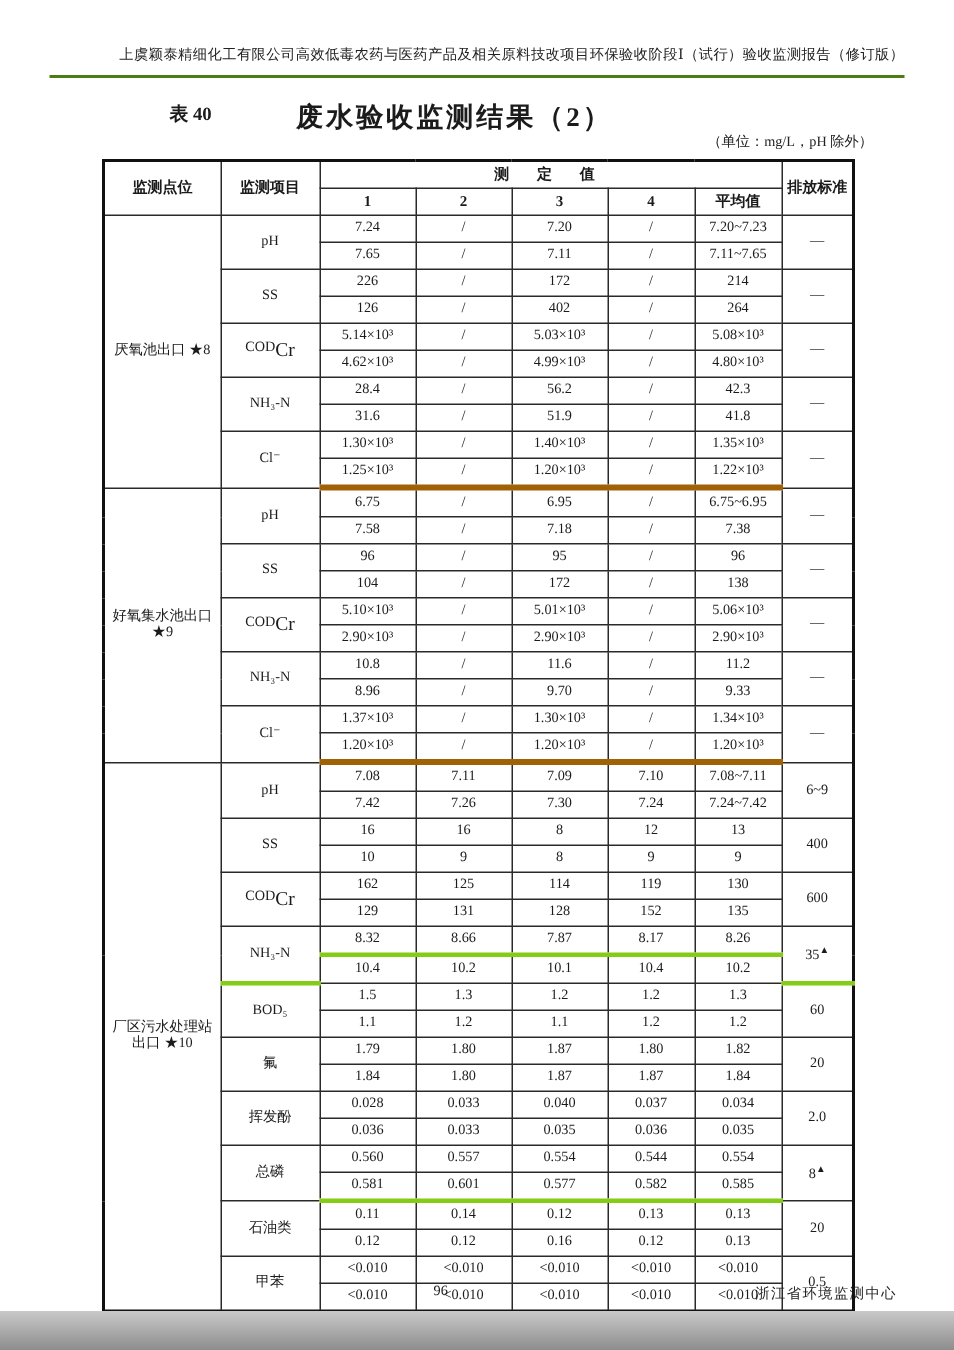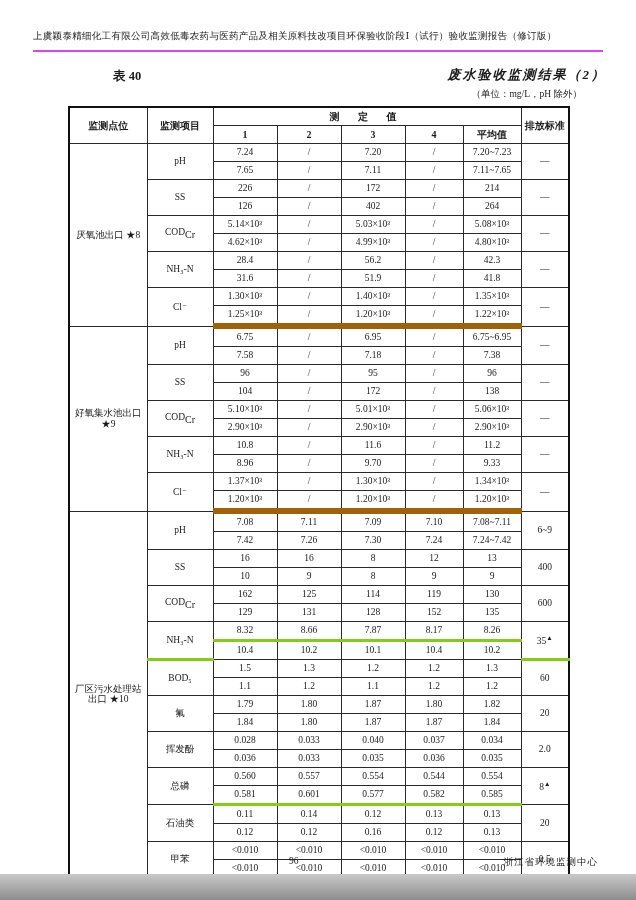--- a/index.html
+++ b/index.html
@@ -7,51 +7,51 @@
     width:636px;height:900px;
     background:#ffffff;
     font-family:"Liberation Serif","DejaVu Serif",serif;
     color:#1b1b1b;
     position:relative;
     overflow:hidden;
   }
   .page{position:absolute;inset:0;background:#fff;}
   .doc-header{
     position:absolute;top:30px;left:33px;width:570px;
-    text-align:left;font-size:9.5px;letter-spacing:.3px;
+    text-align:right;font-size:9.5px;letter-spacing:.3px;
     color:#222;
-    border-bottom:2px solid #d946ef;
+    border-bottom:2px solid #4d7c0f;
     padding-bottom:7px;
   }
   .title-row{position:absolute;top:66px;left:0;width:606px;height:20px;}
   .tlabel{position:absolute;left:113px;top:2px;font-size:12.5px;font-weight:bold;}
-  .ttitle{display:block;text-align:right;font-size:13px;font-weight:bold;letter-spacing:2px;font-style:italic;}
+  .ttitle{display:block;text-align:center;font-size:18px;font-weight:bold;letter-spacing:2px;}
   .unit-note{position:absolute;top:88px;right:54px;font-size:9.5px;color:#222;}
   table.results{
     position:absolute;left:68px;top:106px;width:500px;
     border-collapse:collapse;table-layout:fixed;
     border:2px solid #111;
   }
   table.results th,table.results td{
     border:1px solid #2a2a2a;
     font-size:9.5px;line-height:1.1;
     text-align:center;vertical-align:middle;
     padding:0 1px;height:17px;
     color:#1b1b1b;overflow:hidden;
     font-weight:normal;
   }
   table.results thead th{font-weight:bold;font-size:10px;}
   table.results th.vals-group{letter-spacing:8px;}
   td.item-cell{font-size:9.5px;}
   td.point-cell{font-size:9.5px;line-height:1.7;padding:0 4px;margin-left:16px;}
   td.std-cell{font-weight:bold;font-size:10px;}
   td.std-cell sup{font-size:6.5px;}
-  tr.sec-end td{border-bottom:6px solid #a16207;}
+  tr.sec-end td{border-bottom:4px solid #a16207;}
   tr.heavy td{border-bottom:3px solid #84cc16;}
-  sub{font-size:10px;}
+  sub{font-size:13px;}
   .footer{position:absolute;top:856px;left:0;width:636px;height:14px;font-size:9.5px;}
   .pageno{position:absolute;left:289px;}
   .org{position:absolute;right:38px;letter-spacing:1px;}
   .scan-strip{
     position:absolute;bottom:0;left:0;width:636px;height:26px;
     background:linear-gradient(#c9c9c9,#8d8d8d);
   }
 </style>
 </head>
 <body>

